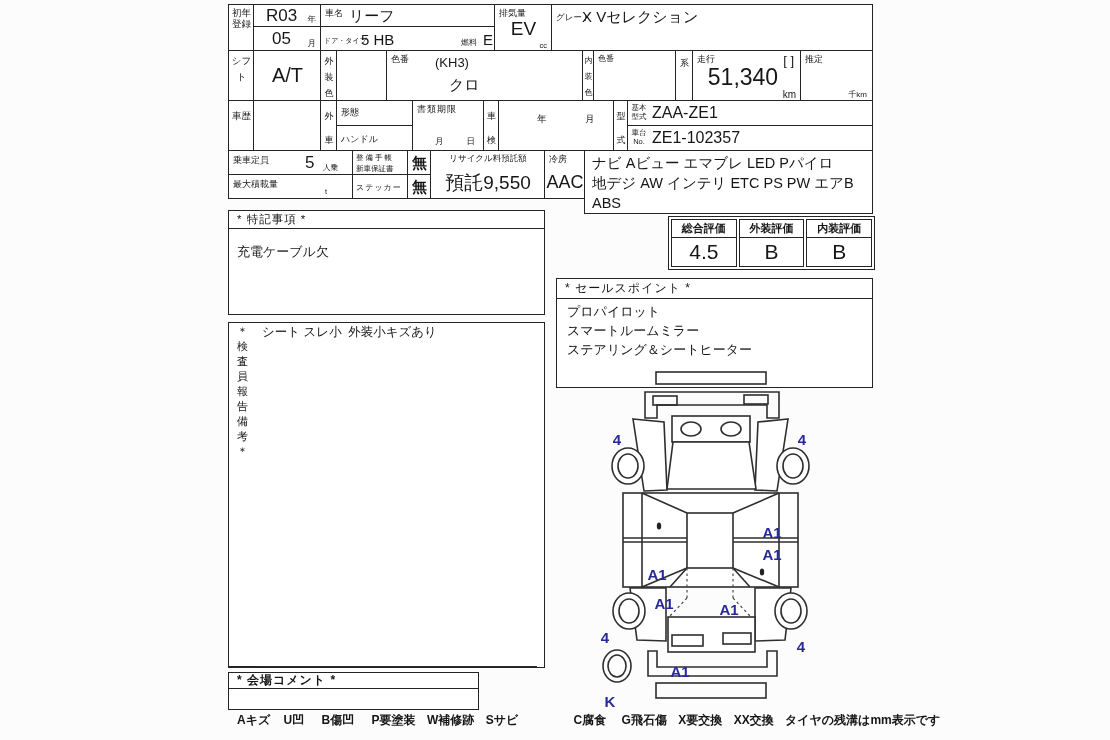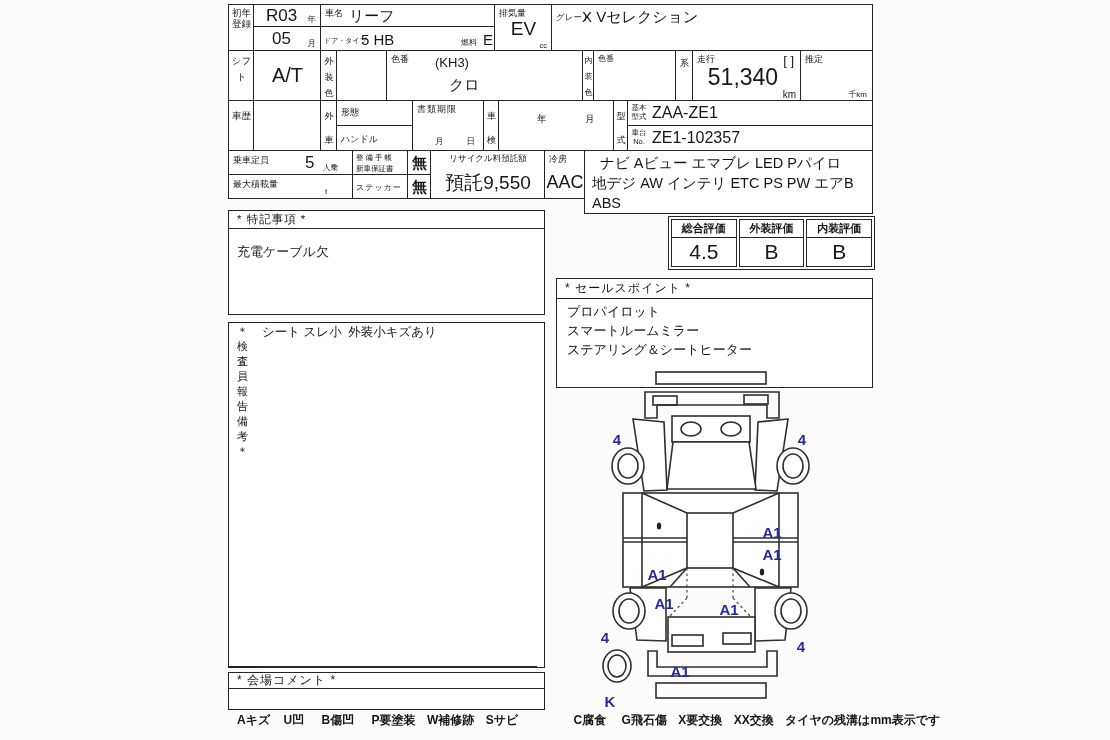--- a/index.html
+++ b/index.html
@@ -138,21 +138,21 @@
 </div>
 <div class="cell" style="left:430px;top:150px;width:116px;height:49px;">
   <span class="ctr" style="top:2px;font-size:8.5px;">リサイクル料預託額</span>
   <span class="ctr" style="top:19px;font-size:19px;">預託9,550</span>
 </div>
 <div class="cell" style="left:544px;top:150px;width:42px;height:49px;">
   <span class="tl lab">冷房</span>
   <span class="ctr" style="top:21px;font-size:18px;">AAC</span>
 </div>
 <div class="cell" style="left:584px;top:150px;width:289px;height:64px;">
-  <div style="font-size:14.5px;line-height:20px;padding:2px 0 0 7px;white-space:nowrap;margin-left:8px;">ナビ Aビュー エマブレ LED Pパイロ</div>
+  <div style="font-size:14.5px;line-height:20px;padding:2px 0 0 7px;white-space:nowrap;">ナビ Aビュー エマブレ LED Pパイロ</div>
   <div style="font-size:14.5px;line-height:20px;padding-left:7px;white-space:nowrap;">地デジ AW インテリ ETC PS PW エアB</div>
   <div style="font-size:14.5px;line-height:20px;padding-left:7px;white-space:nowrap;">ABS</div>
 </div>
 
 <div class="cell" style="left:668px;top:216px;width:207px;height:54px;border-width:1.5px;padding:2px;display:flex;gap:2px;">
   <div style="flex:1;border:1.5px solid #242424;position:relative;">
     <div style="border-bottom:1.5px solid #242424;text-align:center;font-size:11px;font-weight:bold;height:17px;line-height:17px;">総合評価</div>
     <div style="text-align:center;font-size:21px;line-height:27px;">4.5</div>
   </div>
   <div style="flex:1;border:1.5px solid #242424;position:relative;">
@@ -194,21 +194,21 @@
   <div class="rrow"></div>
   <div class="rrow"></div>
   <div class="rrow"></div>
   <div class="rrow"></div>
   <div class="rrow"></div>
   <div class="rrow"></div>
   <div class="rrow"></div>
   <div class="rrow"></div>
 </div>
 
-<div class="cell" style="left:228px;top:672px;width:317px;height:38px;">
+<div class="cell" style="left:228px;top:672px;width:251px;height:38px;font-weight:bold;">
   <div class="box-title" style="font-size:12px;height:15px;line-height:15px;padding-top:0;padding-bottom:0;">* 会場コメント *</div>
   <div style="height:18px;"></div>
 </div>
 
 <div class="abs" style="left:560px;top:365px;width:320px;height:345px;">
   <svg width="320" height="345" viewBox="0 0 320 345">
 
     <rect class="ln" x="96" y="7" width="110" height="12"></rect>
 
     <path class="ln" d="M85 27 H219 V53 H207 V40 H97 V53 H85 Z"></path>

